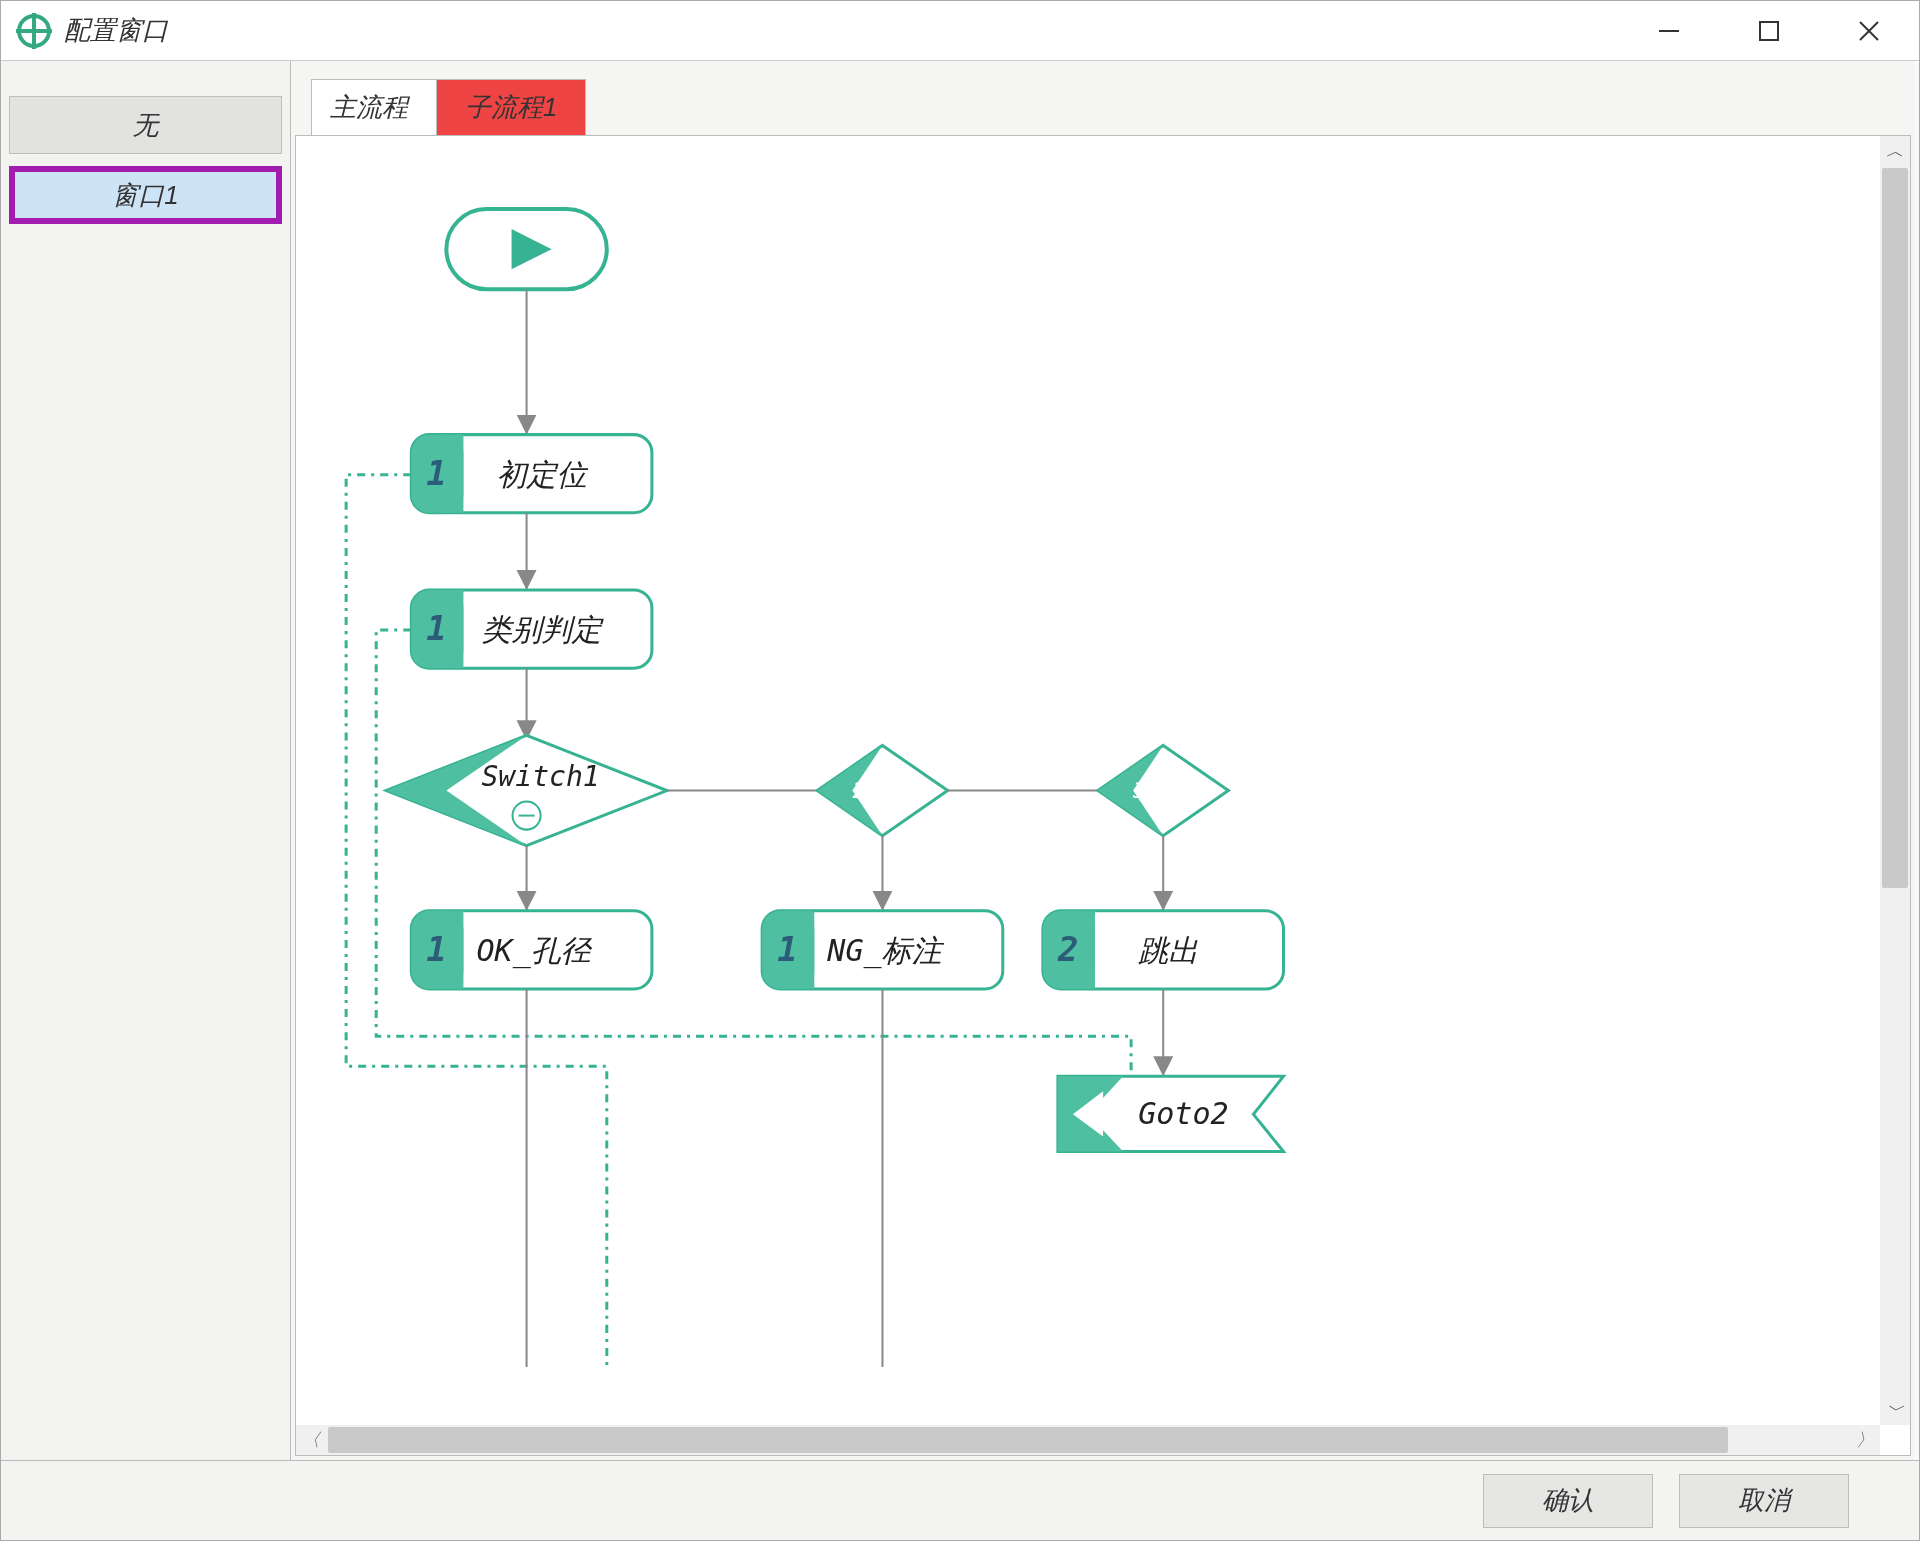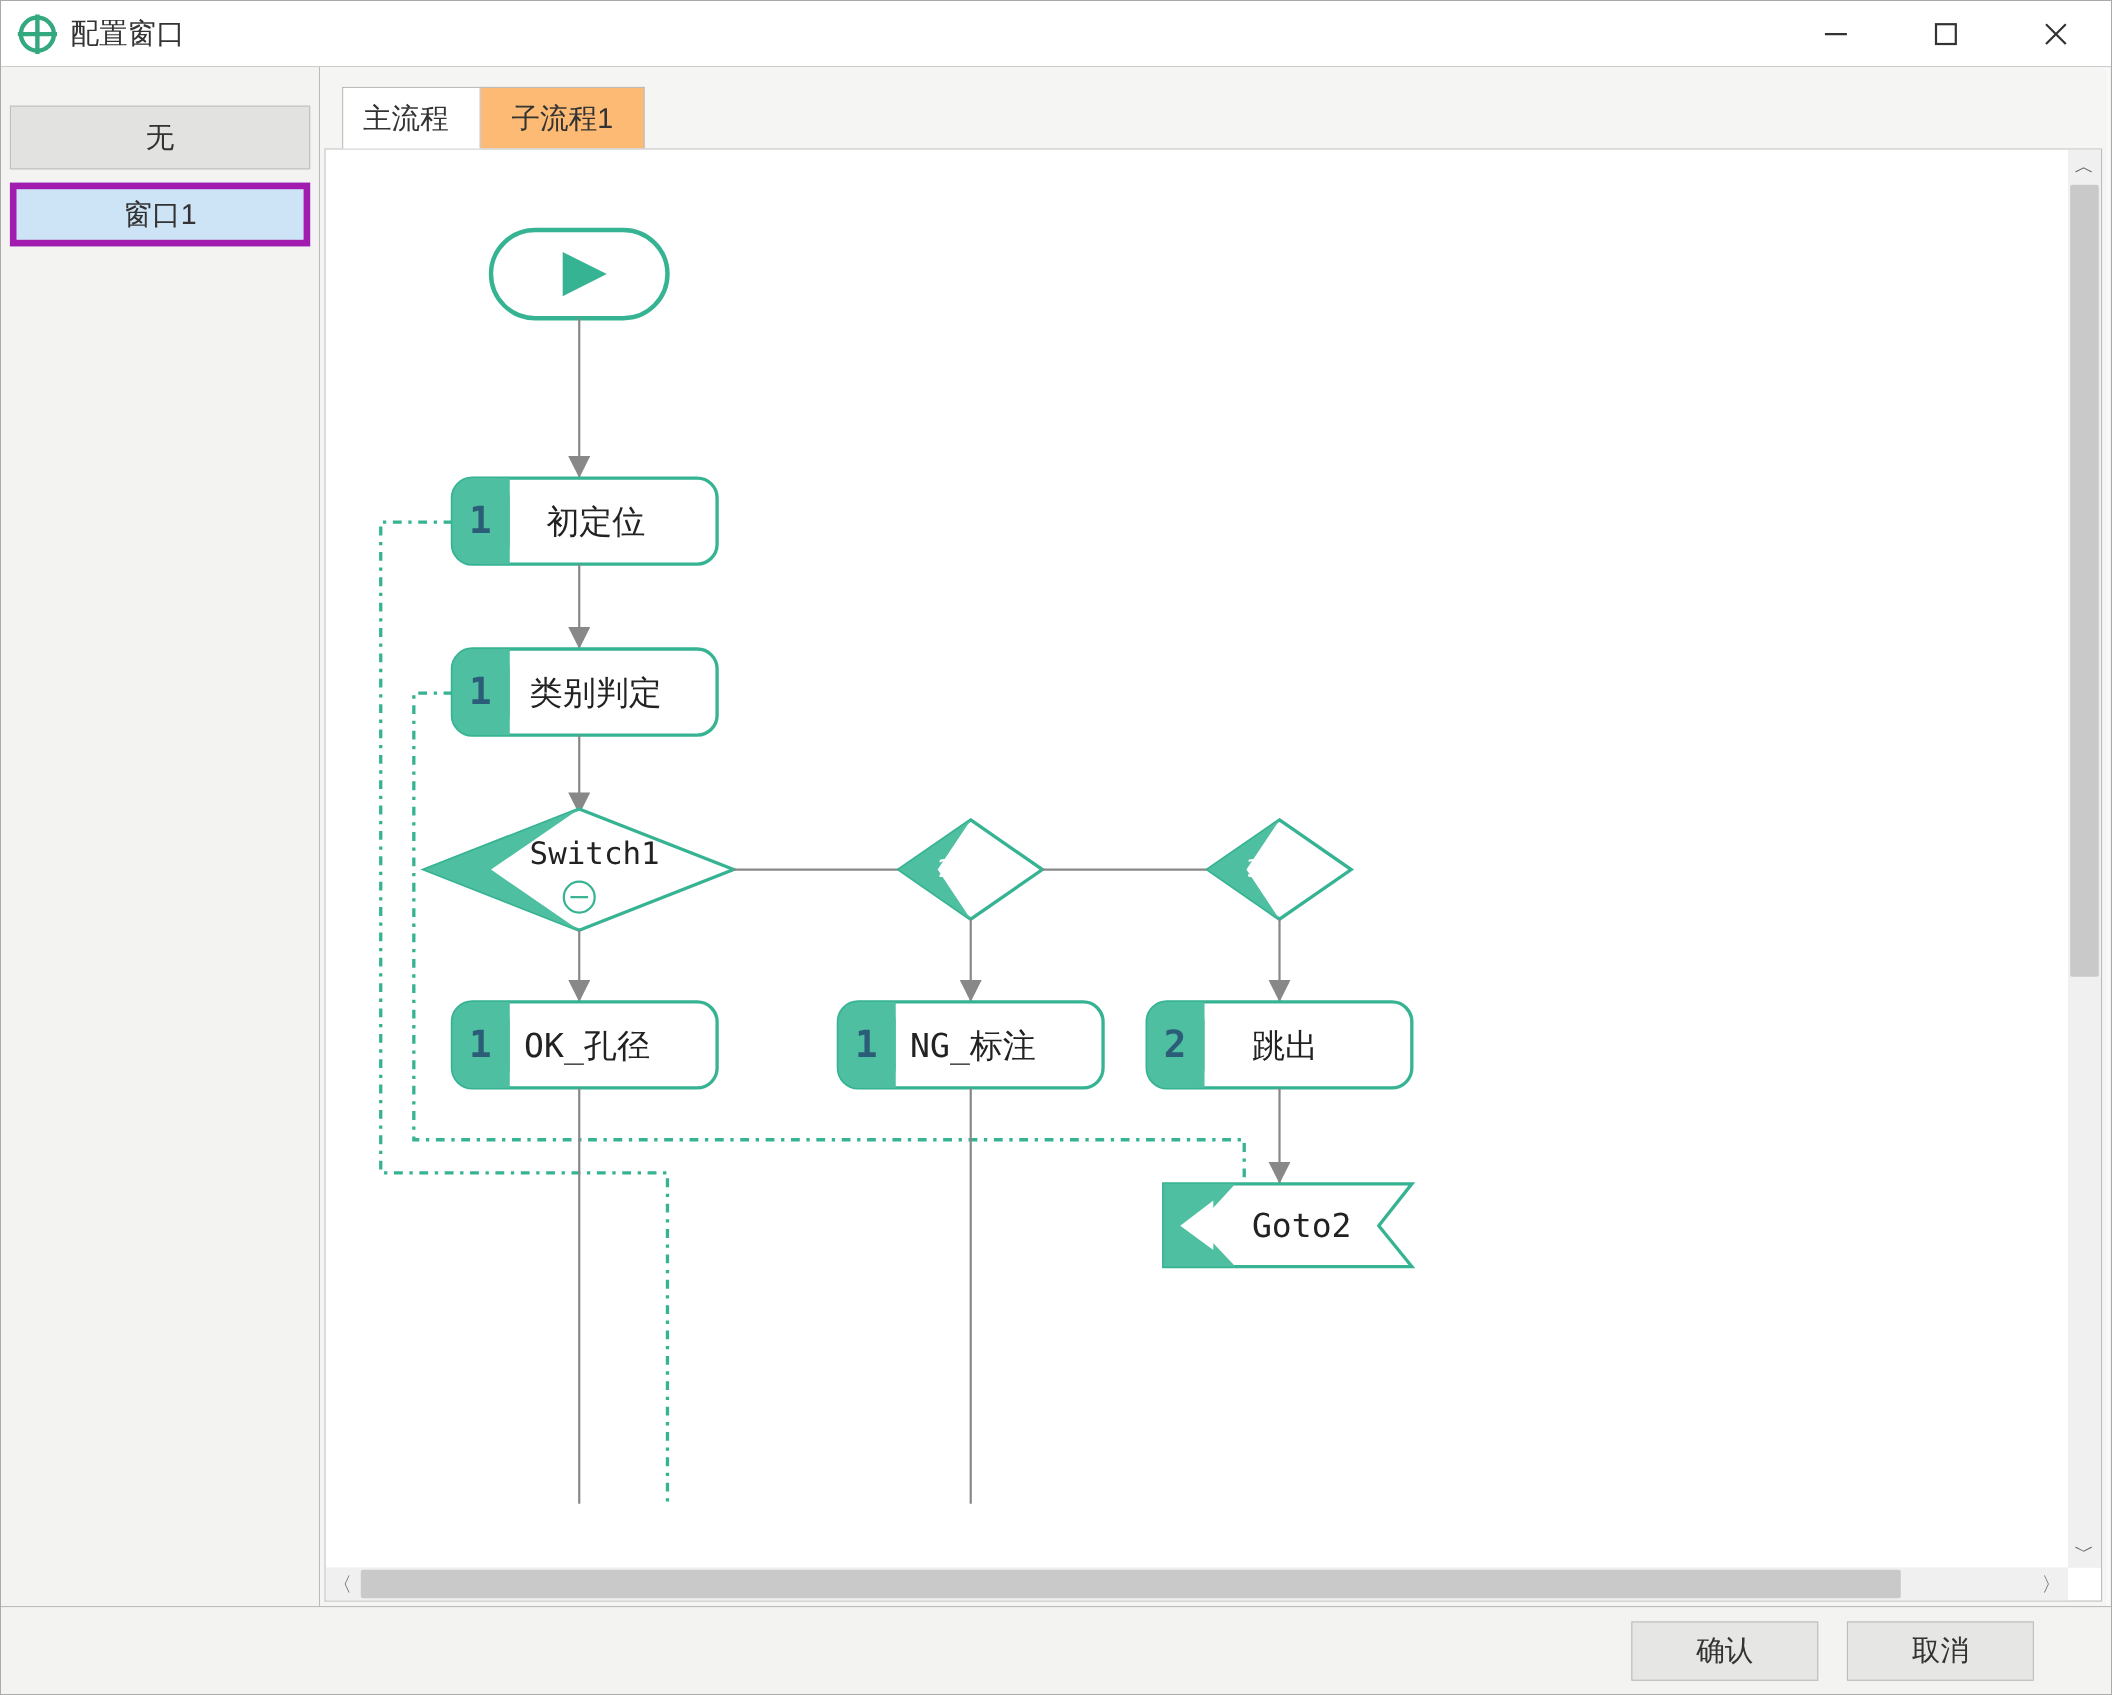--- a/index.html
+++ b/index.html
@@ -5,20 +5,21 @@
 * { box-sizing: border-box; margin: 0; padding: 0; }
 body { font-family: "Microsoft YaHei", "SimSun", sans-serif; background: #f5f5f5; }
 
 .window {
   width: 1920px;
   height: 1541px;
   background: #f9f9f9;
   border: 1px solid #aaa;
   display: flex;
   flex-direction: column;
+  font-style: italic;
 }
 
 .titlebar {
   height: 60px;
   background: #fff;
   display: flex;
   align-items: center;
   padding-left: 15px;
   border-bottom: 1px solid #ccc;
 }
@@ -75,21 +76,21 @@
   position: relative;
 }
 .tabs {
   display: flex;
   padding-left: 20px;
   padding-top: 18px;
 }
 .tab {
   padding: 10px 28px;
   font-size: 26px;
-  background: #fdba74;
+  background: #ef4444;
   border: 1px solid #bcbcba;
   border-bottom: none;
   color: #333;
   margin-right: -1px;
 }
 .tab.active {
   background: #fff;
   position: relative;
   z-index: 2;
   padding-left: 18px;

